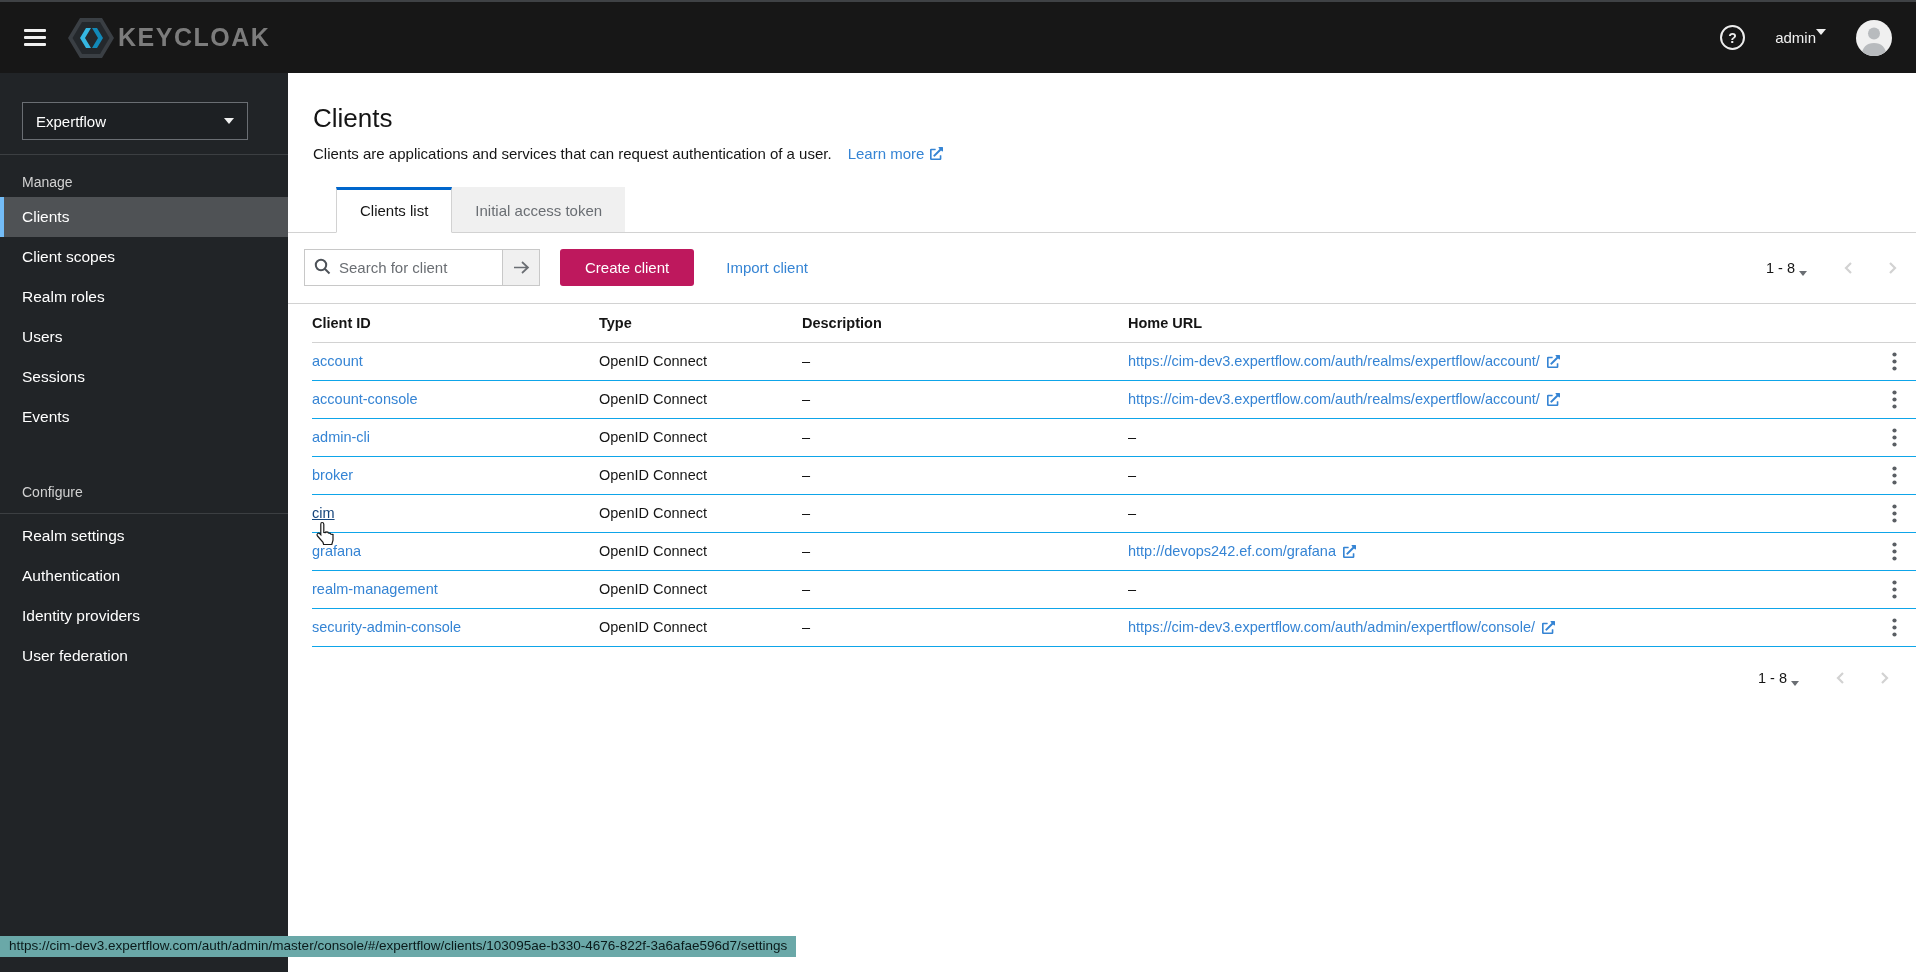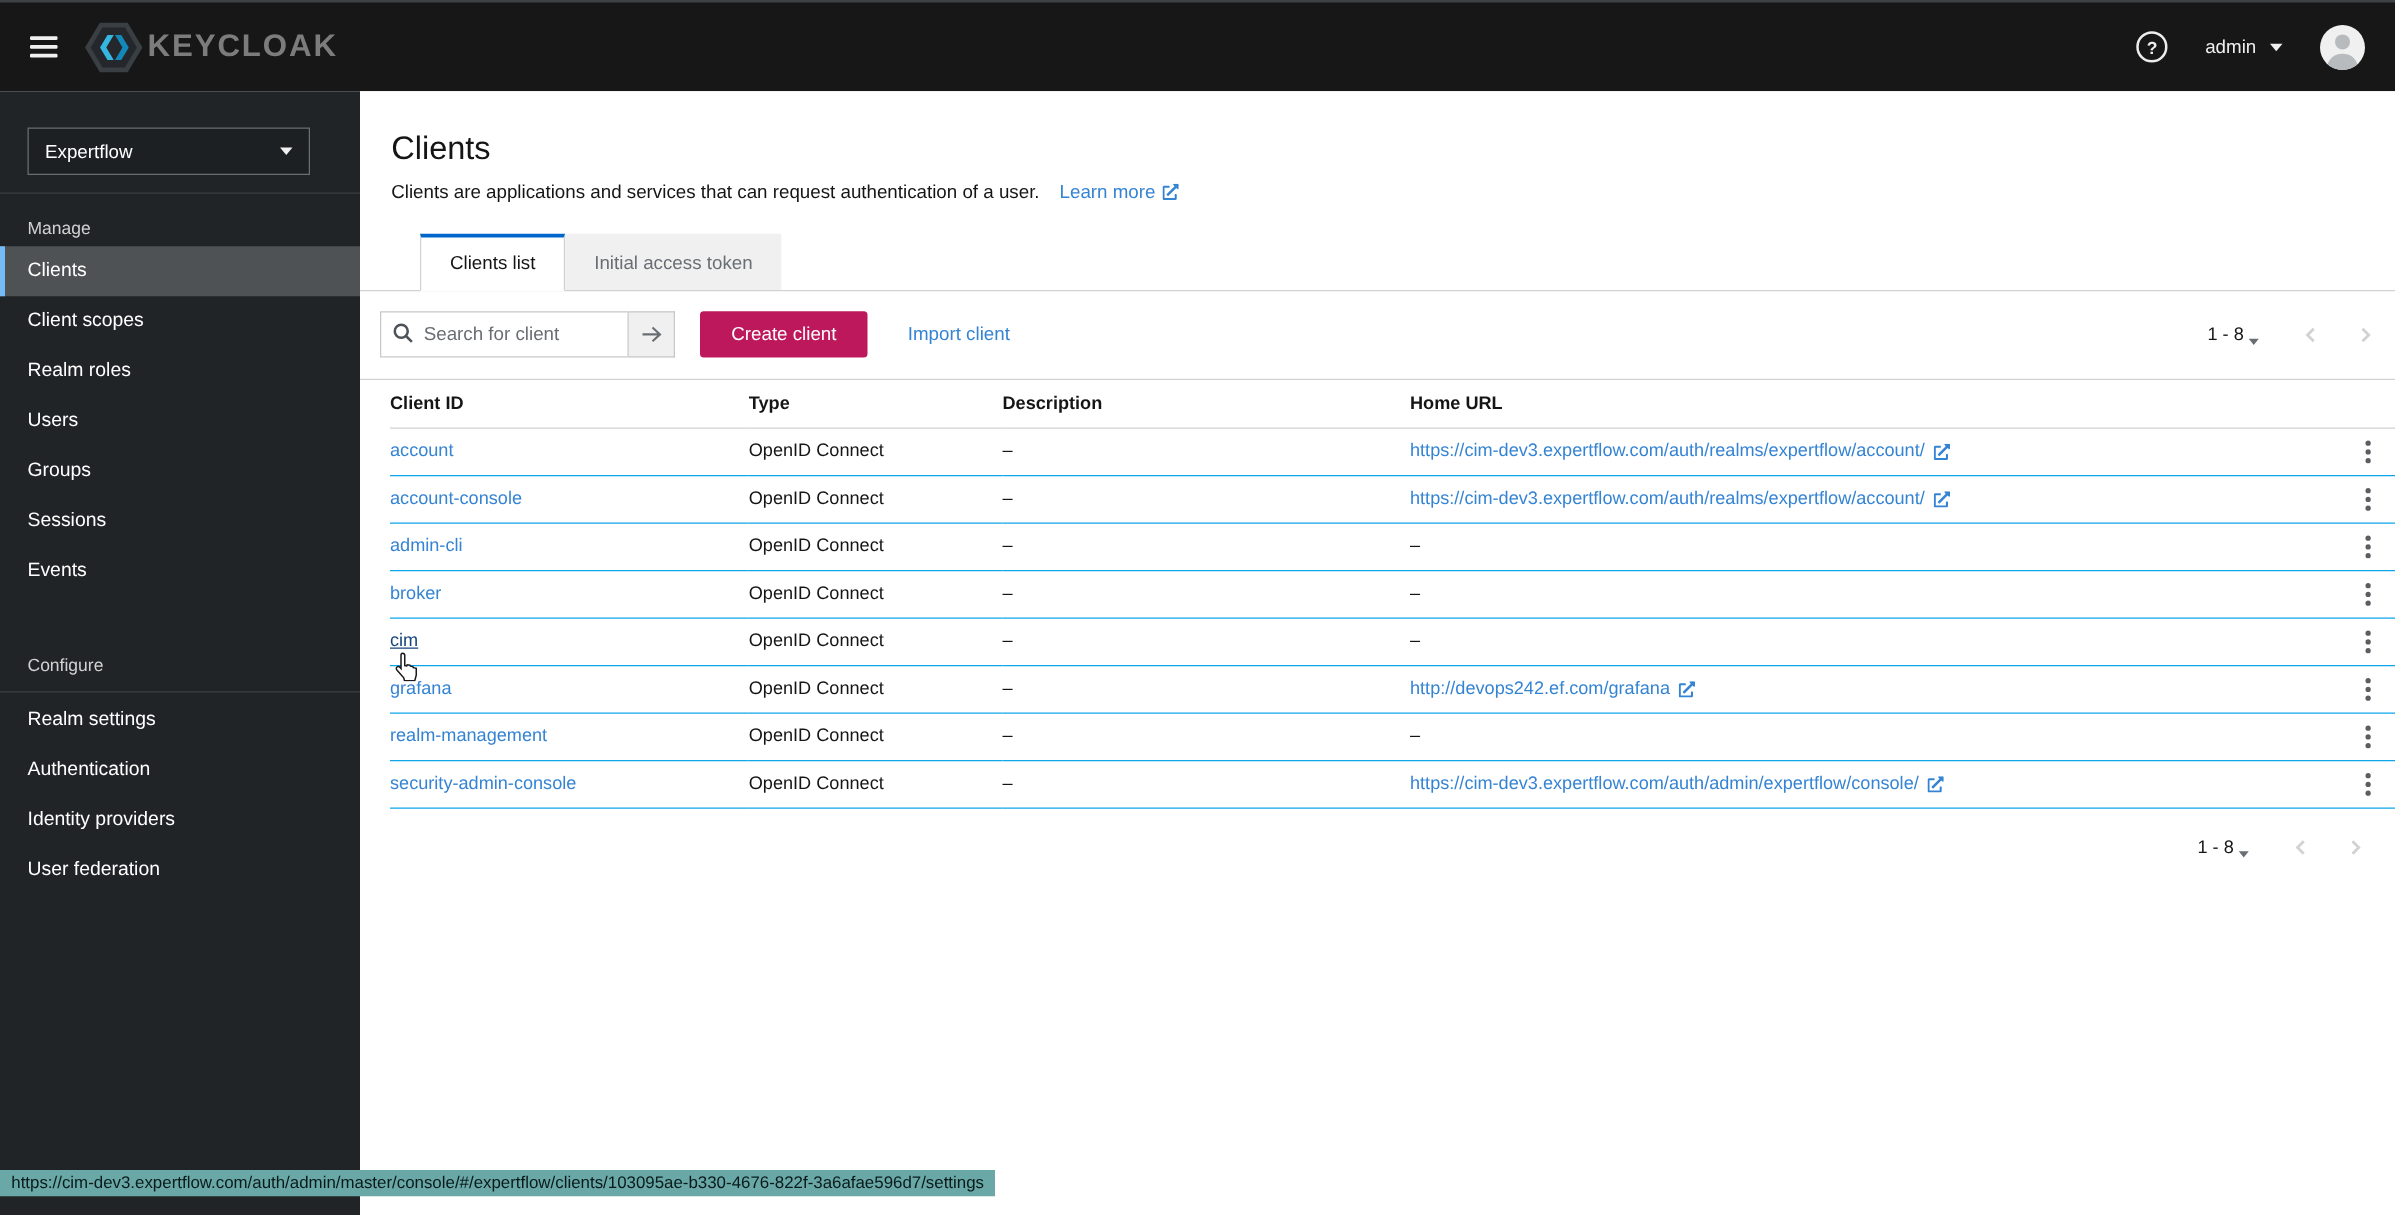--- a/index.html
+++ b/index.html
@@ -10,21 +10,21 @@
   .masthead { height:73px; background:#171717; border-top:2px solid #3f4245;
               display:flex; align-items:center; padding:0 24px; }
   .hamburger { width:22px; display:flex; flex-direction:column; gap:4px; cursor:pointer; margin-right:22px; }
   .hamburger span { display:block; height:3px; background:#f0f0f0; border-radius:1px; }
   .brand { display:flex; align-items:center; gap:4px; }
   .brand-text { font-size:25px; font-weight:bold; color:#7c7c7c; letter-spacing:1.5px; }
   .mast-right { margin-left:auto; display:flex; align-items:center; gap:30px; }
   .help-btn { width:25px; height:25px; border:2px solid #ededed; border-radius:50%;
               color:#ededed; font-size:14px; font-weight:bold; display:flex; align-items:center;
               justify-content:center; cursor:pointer; }
-  .user-menu { display:flex; align-items:center; gap:11px; color:#f0f0f0; font-size:15px; cursor:pointer; }
+  .user-menu { display:flex; align-items:flex-start; color:#f0f0f0; font-size:15px; cursor:pointer; }
   .caret { width:0; height:0; border-left:5px solid transparent; border-right:5px solid transparent;
            border-top:6px solid #f0f0f0; }
   .avatar { width:36px; height:36px; border-radius:50%; background:#f0f0f0; overflow:hidden; cursor:pointer; }
 
   
   .layout { display:flex; height:899px; }
   .sidebar { width:288px; flex:none; background:#212427; }
   .realm-select { margin:29px 0 14px 22px; width:226px; height:38px; border:1px solid #6a6e73;
                   background:#1d2023; color:#fff; font-size:15px; display:flex; align-items:center;
                   justify-content:space-between; padding:0 13px; cursor:pointer; }
@@ -124,21 +124,20 @@
       <span>Expertflow</span>
       <span class="caret"></span>
     </div>
     <div class="sidebar-divider"></div>
     <div>
         <div class="nav-section-title">Manage</div>
         <div class="nav-item active">Clients</div>
         <div class="nav-item">Client scopes</div>
         <div class="nav-item">Realm roles</div>
         <div class="nav-item">Users</div>
-        <div class="nav-item">Groups</div>
         <div class="nav-item">Sessions</div>
         <div class="nav-item">Events</div>
         <div class="nav-section-title section-gap with-divider">Configure</div>
         <div class="nav-item">Realm settings</div>
         <div class="nav-item">Authentication</div>
         <div class="nav-item">Identity providers</div>
         <div class="nav-item">User federation</div>
       </div>
   </nav>
 

